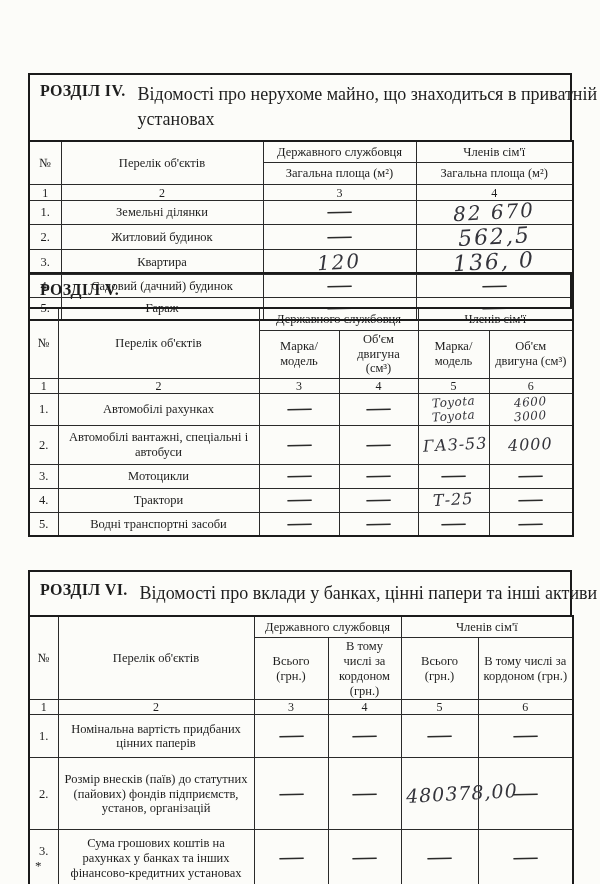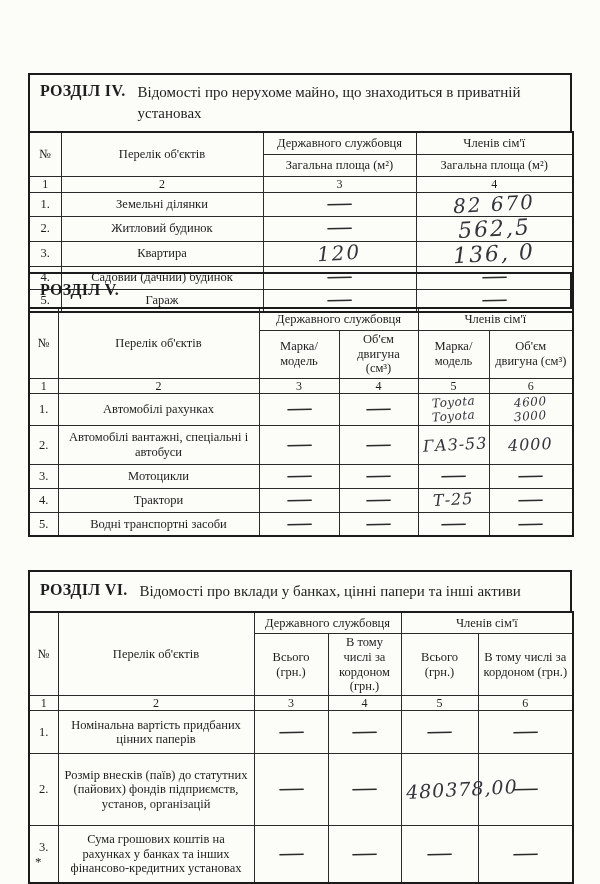--- a/index.html
+++ b/index.html
@@ -11,21 +11,21 @@
   #sec4{top:25px;margin-top:48px;}
   #sec5{top:272px;border-radius:13px;}
   #sec6{top:570px;}
 
   .title-box{
     border:2px solid #1b1b1b;padding:7px 12px 8px 10px;
     display:flex;gap:12px;align-items:flex-start;box-sizing:border-box;
   }
   #sec6 .title-box{padding:9px 24px 9px 10px;}
   .sec-heading{font-weight:bold;font-size:16px;white-space:nowrap;letter-spacing:0.3px;}
-  .title-lines{font-size:15px;line-height:1.38;}
+  .title-lines{font-size:18px;line-height:1.38;}
   .title-lines div{white-space:nowrap;}
 
   table.tbl{
     border-collapse:collapse;table-layout:fixed;width:544px;margin-top:-2px;
     border:2px solid #1b1b1b;background:transparent;
   }
   .tbl td{
     border:1px solid #2a2a2a;text-align:center;vertical-align:middle;
     padding:1px 4px;font-size:12.5px;line-height:1.18;box-sizing:border-box;
   }

